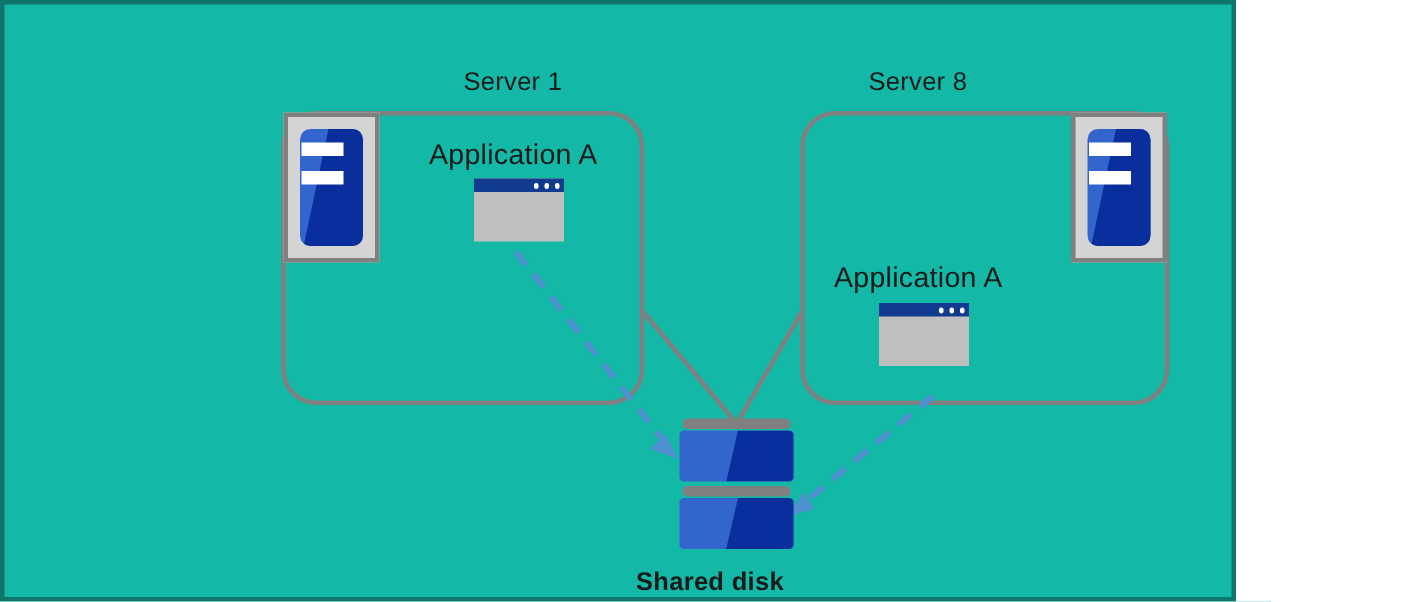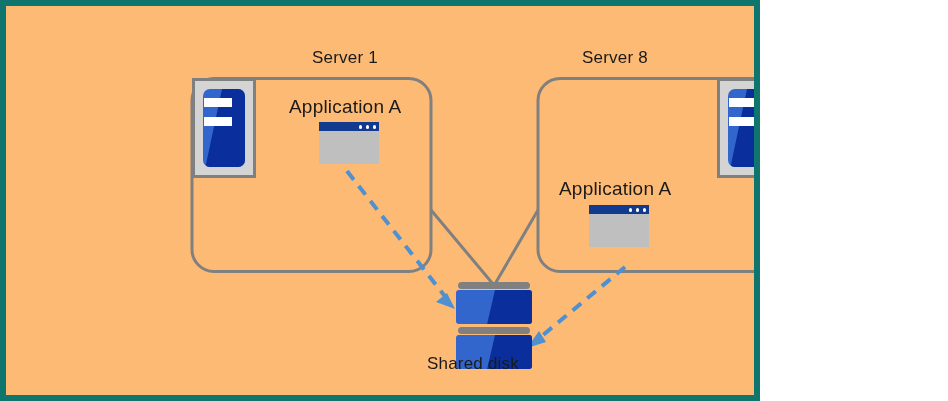--- a/index.html
+++ b/index.html
@@ -5,24 +5,24 @@
   html, body {
     margin: 0;
     padding: 0;
     background: #ffffff;
   }
   body {
     font-family: "Liberation Sans", sans-serif;
   }
   #canvas {
     position: relative;
-    width: 760px;
+    width: 824px;
     height: 401px;
-    background: #fdba74;
-    border: 6px solid #0f766e;
+    background: #14b8a6;
+    border: 3px solid #0f766e;
     box-sizing: border-box;
     overflow: hidden;
   }
   #vector-layer {
     position: absolute;
     left: 0;
     top: 0;
     width: 948px;
     height: 401px;
   }
@@ -43,25 +43,26 @@
     color: #1a1a1a;
     white-space: nowrap;
     letter-spacing: 0.2px;
   }
   #server1-app-label { left: 283px; top: 90px; }
   #server2-app-label { left: 553px; top: 172px; }
 
   #disk-label {
     position: absolute;
     left: 421px;
-    top: 348px;
+    top: 375px;
     font-size: 17px;
     color: #1a1a1a;
     white-space: nowrap;
     letter-spacing: 0.2px;
+    font-weight: bold;
   }
 
   
   .server-icon {
     position: absolute;
     width: 64px;
     height: 100px;
     background: #d4d4d4;
     border: 3px solid #808080;
     box-sizing: border-box;

